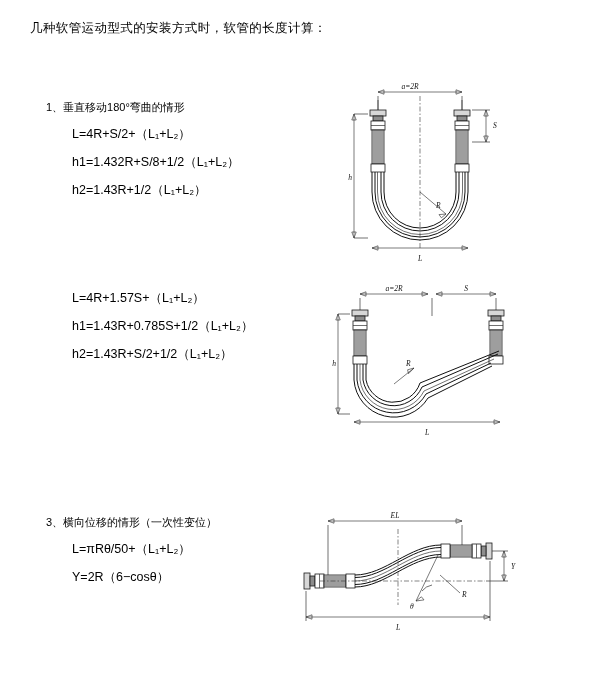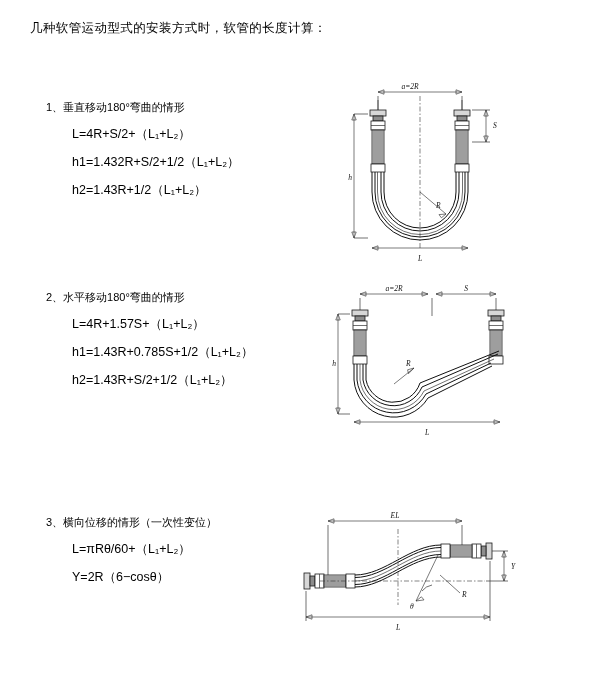--- a/index.html
+++ b/index.html
@@ -75,21 +75,21 @@
 <body>
 
 <div class="page">
 
   <div class="heading">几种软管运动型式的安装方式时，软管的长度计算：</div>
 
   <div class="section sec1">
     <div class="text-col">
       <div class="sec-title">1、垂直移动180°弯曲的情形</div>
       <div class="formula">L=4R+S/2+（L₁+L₂）</div>
-      <div class="formula">h1=1.432R+S/2+1/2（L₁+L₂）</div>
+      <div class="formula">h1=1.432R+S/8+1/2（L₁+L₂）</div>
       <div class="formula">h2=1.43R+1/2（L₁+L₂）</div>
     </div>
 
     <div class="fig fig1">
       <svg width="210" height="200" viewBox="0 0 210 200">
 
         <line class="dim" x1="68" y1="22" x2="152" y2="22"></line>
         <path class="dim" d="M68 22 l6 -2.2 v4.4 z" fill="#222"></path>
         <path class="dim" d="M152 22 l-6 -2.2 v4.4 z" fill="#222"></path>
         <text class="lbl-i" x="100" y="19" text-anchor="middle">a=2R</text>
@@ -156,21 +156,20 @@
         <path class="dim" d="M176 72 l-2.2 -6 h4.4 z" fill="#222"></path>
         <line class="thin" x1="162" y1="40" x2="180" y2="40"></line>
         <line class="thin" x1="162" y1="72" x2="180" y2="72"></line>
         <text class="lbl-i" x="183" y="58">S</text>
       </svg>
     </div>
   </div>
 
   <div class="section sec2">
     <div class="text-col">
-      <div class="sec-title">2、水平移动180°弯曲的情形</div>
       <div class="formula">L=4R+1.57S+（L₁+L₂）</div>
       <div class="formula">h1=1.43R+0.785S+1/2（L₁+L₂）</div>
       <div class="formula">h2=1.43R+S/2+1/2（L₁+L₂）</div>
     </div>
 
     <div class="fig fig2">
       <svg width="220" height="160" viewBox="0 0 220 160">
 
         <line class="dim" x1="50" y1="14" x2="118" y2="14"></line>
         <path class="dim" d="M50 14 l6 -2.2 v4.4 z" fill="#222"></path>
@@ -231,21 +230,21 @@
         <path class="dim" d="M44 142 l6 -2.2 v4.4 z" fill="#222"></path>
         <path class="dim" d="M190 142 l-6 -2.2 v4.4 z" fill="#222"></path>
         <text class="lbl-i" x="117" y="155" text-anchor="middle">L</text>
       </svg>
     </div>
   </div>
 
   <div class="section sec3">
     <div class="text-col">
       <div class="sec-title">3、横向位移的情形（一次性变位）</div>
-      <div class="formula">L=πRθ/60+（L₁+L₂）</div>
+      <div class="formula">L=πRθ/50+（L₁+L₂）</div>
       <div class="formula">Y=2R（6−cosθ）</div>
     </div>
 
     <div class="fig fig3">
       <svg width="230" height="130" viewBox="0 0 230 130">
 
         <line class="dim" x1="38" y1="16" x2="172" y2="16"></line>
         <path class="dim" d="M38 16 l6 -2.2 v4.4 z" fill="#222"></path>
         <path class="dim" d="M172 16 l-6 -2.2 v4.4 z" fill="#222"></path>
         <text class="lbl-i" x="105" y="13" text-anchor="middle">EL</text>

